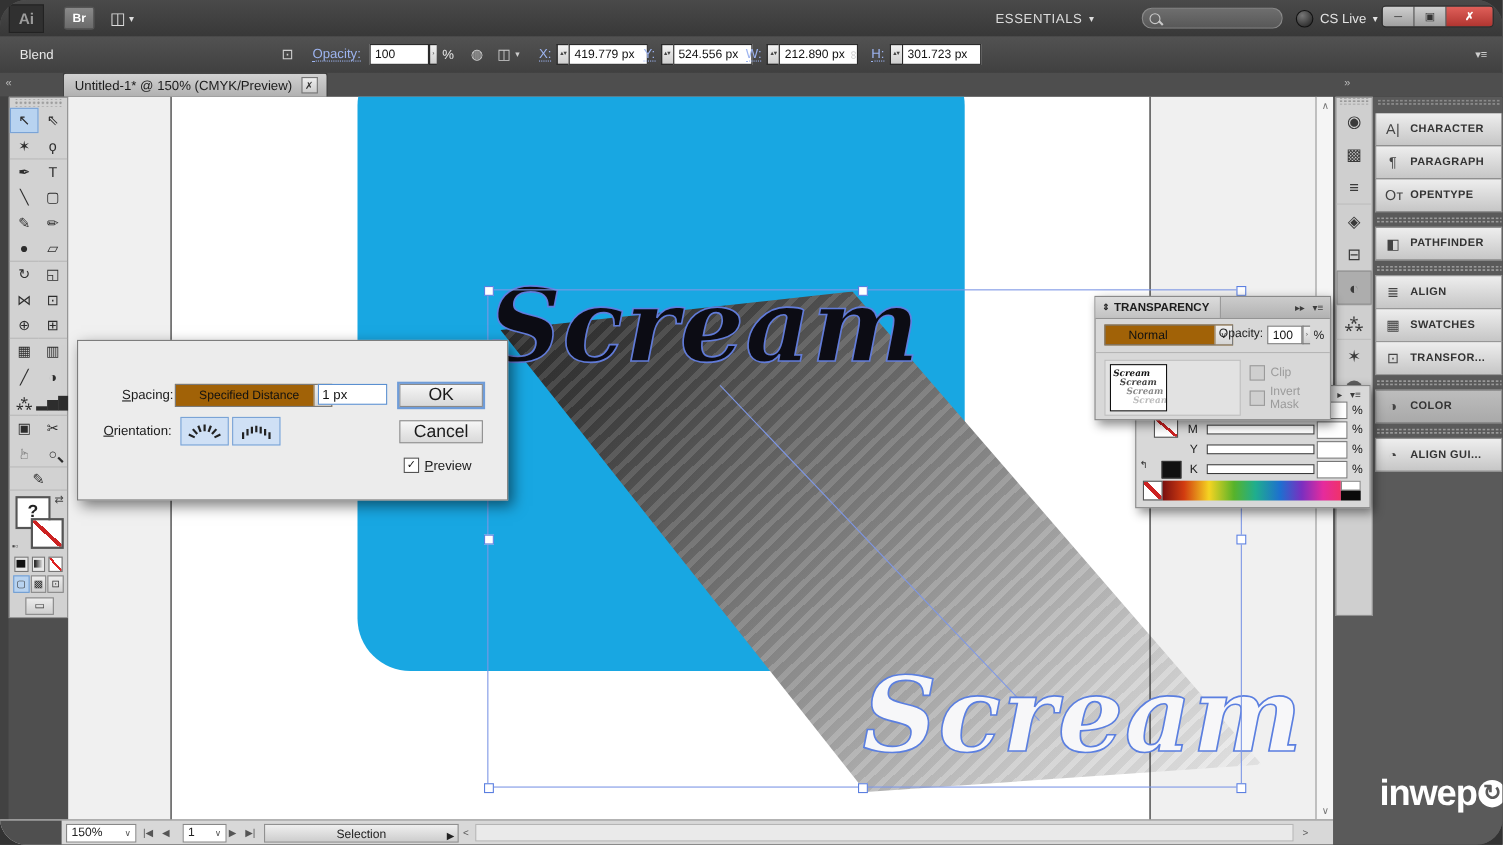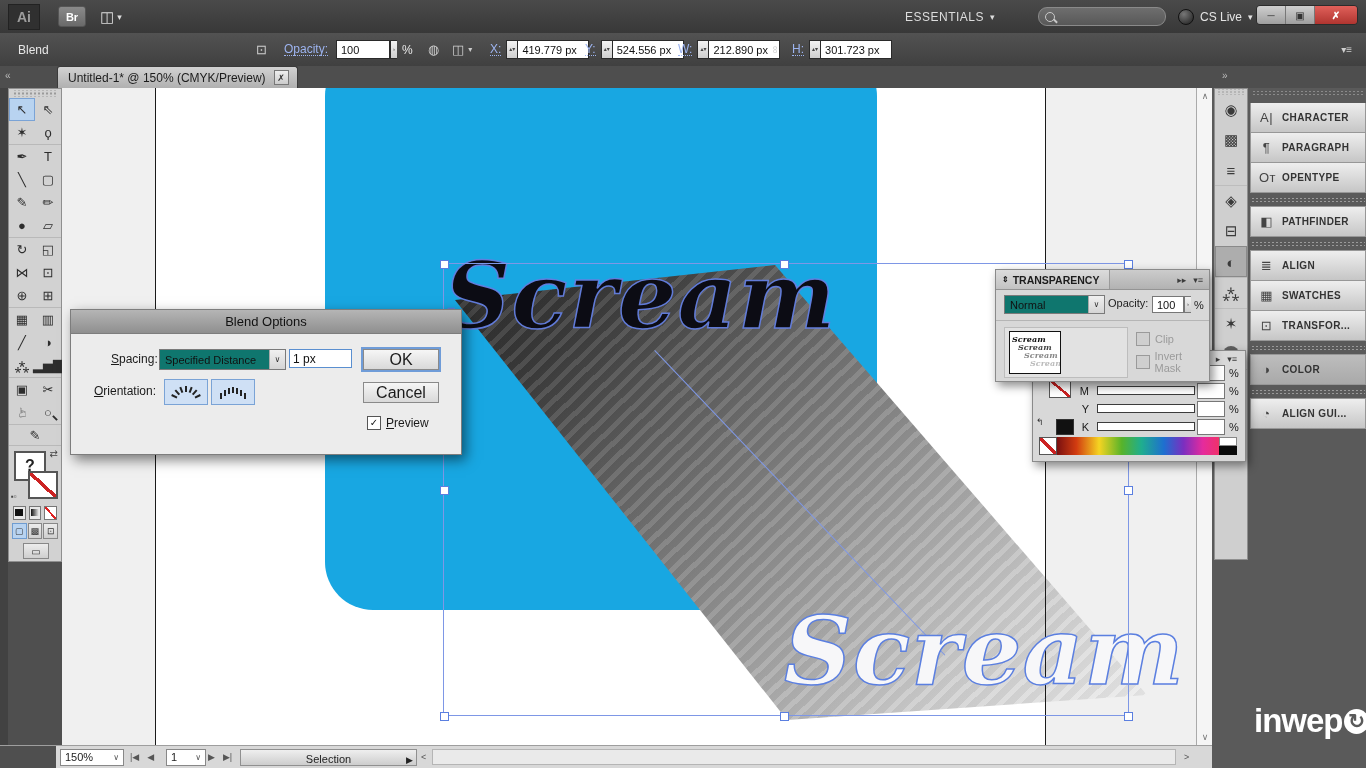--- a/index.html
+++ b/index.html
@@ -1,17 +1,17 @@
 <!DOCTYPE html>
 <html><head>
 <meta charset="utf-8">
 <style>
   html,body{margin:0;padding:0;background:#333;}
   #stage{position:relative;width:1366px;height:768px;overflow:hidden;
-         background:#5a5a5a;font-family:"Liberation Sans",sans-serif;
+         background:#5a5a5a;font-family:"Liberation Sans",sans-serif;border-radius:24px;
          -webkit-font-smoothing:antialiased;}
   .abs{position:absolute;}
   
   #menubar{left:0;top:0;width:1366px;height:33px;
     background:linear-gradient(#4a4a4a,#383838);border-bottom:1px solid #2a2a2a;
     display:flex;align-items:center;color:#e4e4e4;font-size:13px;}
   #ai-logo{width:30px;height:24px;margin-left:8px;background:#303030;border:1px solid #222;
     color:#9c9c9c;font-weight:bold;font-size:14px;display:flex;align-items:center;justify-content:center;}
   #menus{display:flex;margin-left:14px;gap:0;}
   .menu-item{padding:0 13px;height:33px;display:flex;align-items:center;cursor:default;}
@@ -137,22 +137,22 @@
     font-size:20px;line-height:25px;text-align:center;margin-left:1px;font-weight:bold;}
   
   .panel{position:absolute;background:#d8d8d8;border:1px solid #8a8a8a;box-shadow:3px 4px 9px rgba(0,0,0,.45);box-sizing:border-box;}
   .panel-header{height:19px;background:linear-gradient(#cccccc,#b2b2b2);border-bottom:1px solid #949494;
     display:flex;align-items:center;font-size:10.5px;font-weight:bold;color:#1c1c1c;}
   .panel-header .htab{background:linear-gradient(#dcdcdc,#c2c2c2);height:100%;display:flex;align-items:center;
     padding:0 10px 0 6px;border-right:1px solid #9a9a9a;gap:4px;}
   .hicons{margin-left:auto;display:flex;gap:7px;padding-right:6px;color:#3c3c3c;font-size:9px;font-weight:normal;}
   #transparency-panel{left:995px;top:269px;width:215px;height:113px;z-index:55;}
   .tp-row{position:absolute;display:flex;align-items:center;font-size:11px;color:#222;}
-  .select{background:#0f766e;border:1px solid #7a7a7a;height:17px;display:flex;align-items:center;
-    font-size:11px;color:#111;padding-left:5px;position:relative;}
+  .select{background:#a16207;border:1px solid #7a7a7a;height:17px;display:flex;align-items:center;
+    font-size:11px;color:#111;padding-left:21px;position:relative;}
   .select .dd{margin-left:auto;width:15px;height:100%;border-left:1px solid #aaa;
     background:linear-gradient(#f0f0f0,#d5d5d5);display:flex;align-items:center;justify-content:center;font-size:8px;color:#333;}
   .check{width:12px;height:12px;border:1px solid #9a9a9a;background:#cfcfcf;margin-right:5px;}
   .check.on{background:#fff;border-color:#555;color:#111;font-size:10px;line-height:11px;text-align:center;}
   .graytext{color:#9b9b9b;}
   #tp-well{position:absolute;left:8px;top:57px;width:122px;height:49px;background:#e2e2e2;border:1px solid #bdbdbd;}
   #tp-thumb{position:absolute;left:4px;top:3px;width:50px;height:41px;background:#fff;border:1px solid #111;overflow:hidden;
     font-family:"DejaVu Serif",serif;font-style:italic;font-weight:bold;font-size:8px;line-height:8px;}
   #tp-thumb div{white-space:nowrap;}
   #color-panel{left:1032px;top:350px;width:214px;height:112px;z-index:50;}
@@ -580,21 +580,20 @@
       <div class="check"></div>
       <span class="graytext">Clip</span>
     </div>
     <div class="tp-row" style="left:140px;top:80px">
       <div class="check"></div>
       <span class="graytext">Invert Mask</span>
     </div>
   </div>
 
   <div id="dialog" class="abs">
-    <div id="dialog-title">Blend Options</div>
     <span class="dlabel mnemonic" style="left:40px;top:42px">Spacing:</span>
     <div id="spacing-select" class="select">
       <span>Specified Distance</span>
       <span class="dd">∨</span>
     </div>
     <input id="spacing-input" value="1 px" style="">
     <div class="dbtn" id="ok-btn">OK</div>
     <span class="dlabel mnemonic" style="left:23px;top:74px">Orientation:</span>
     <div class="orient-btn" style="left:93px">
       <svg width="30" height="15" viewBox="0 0 30 15">

